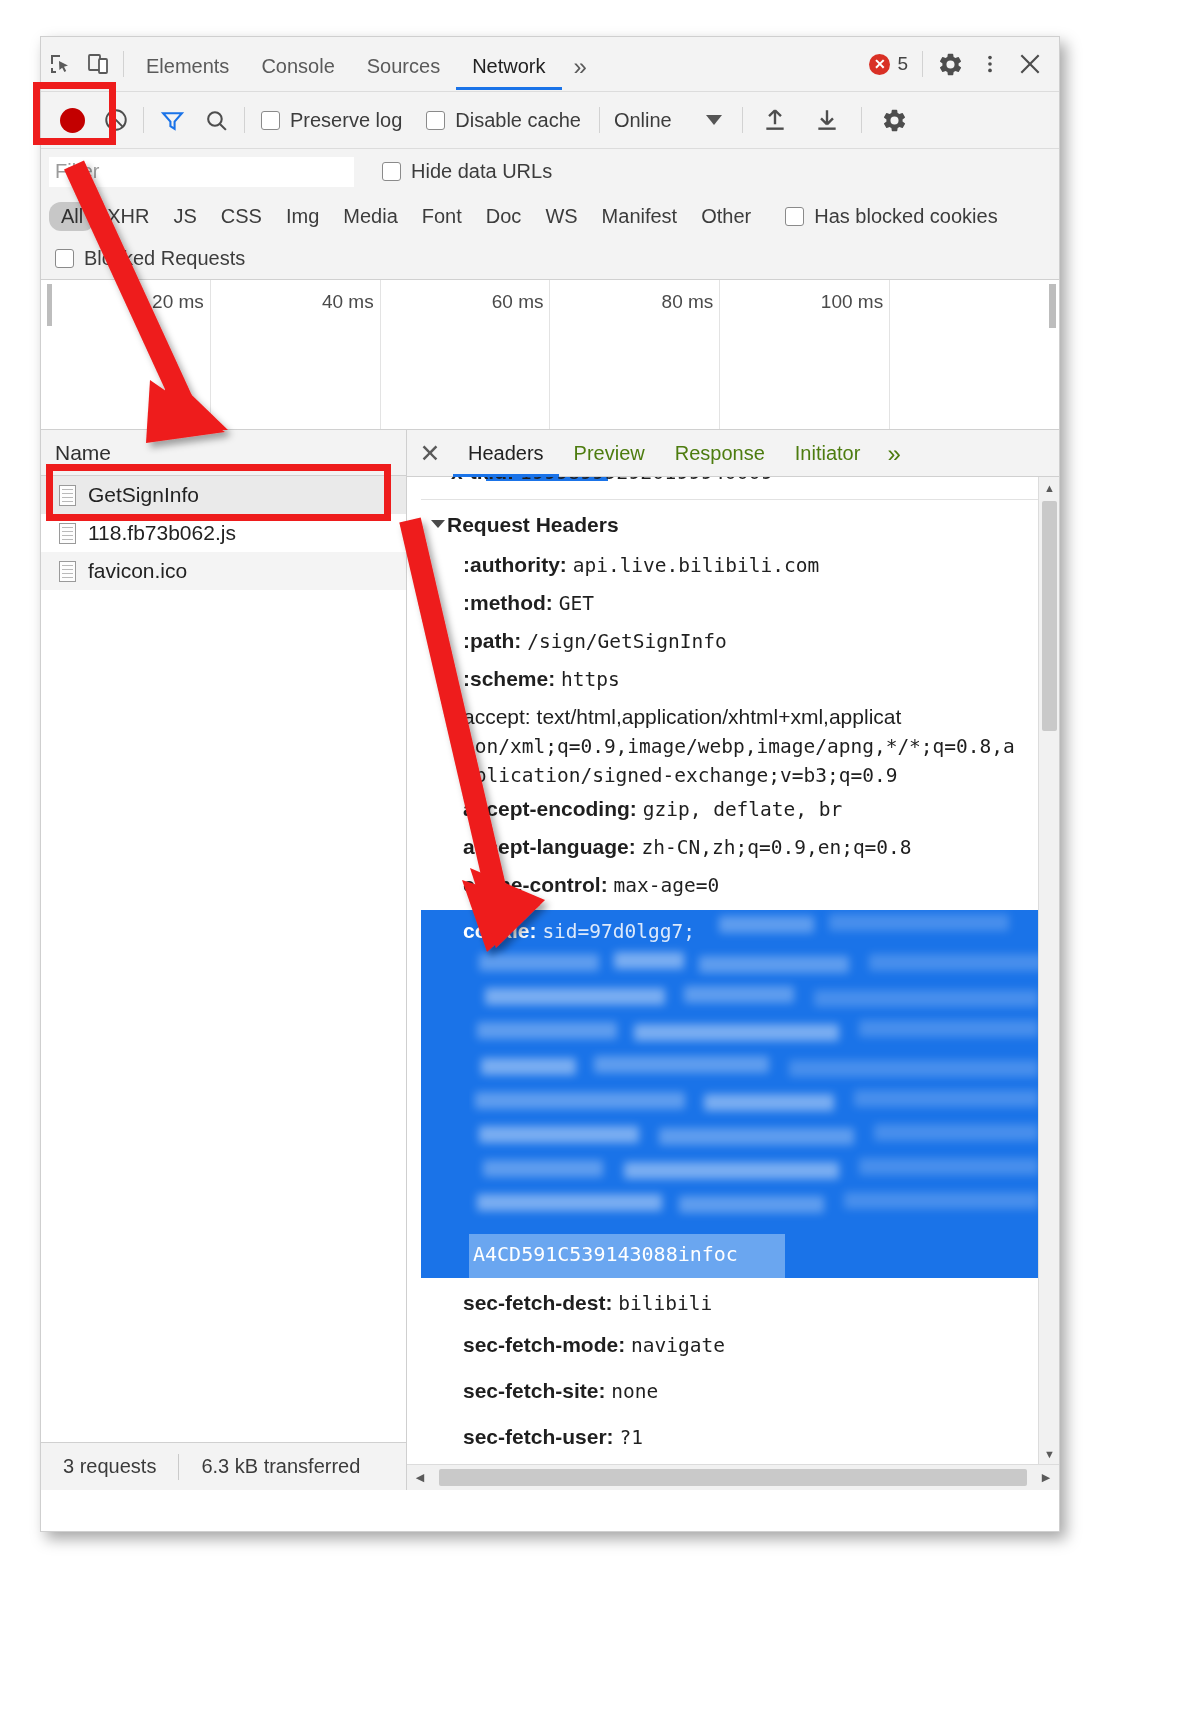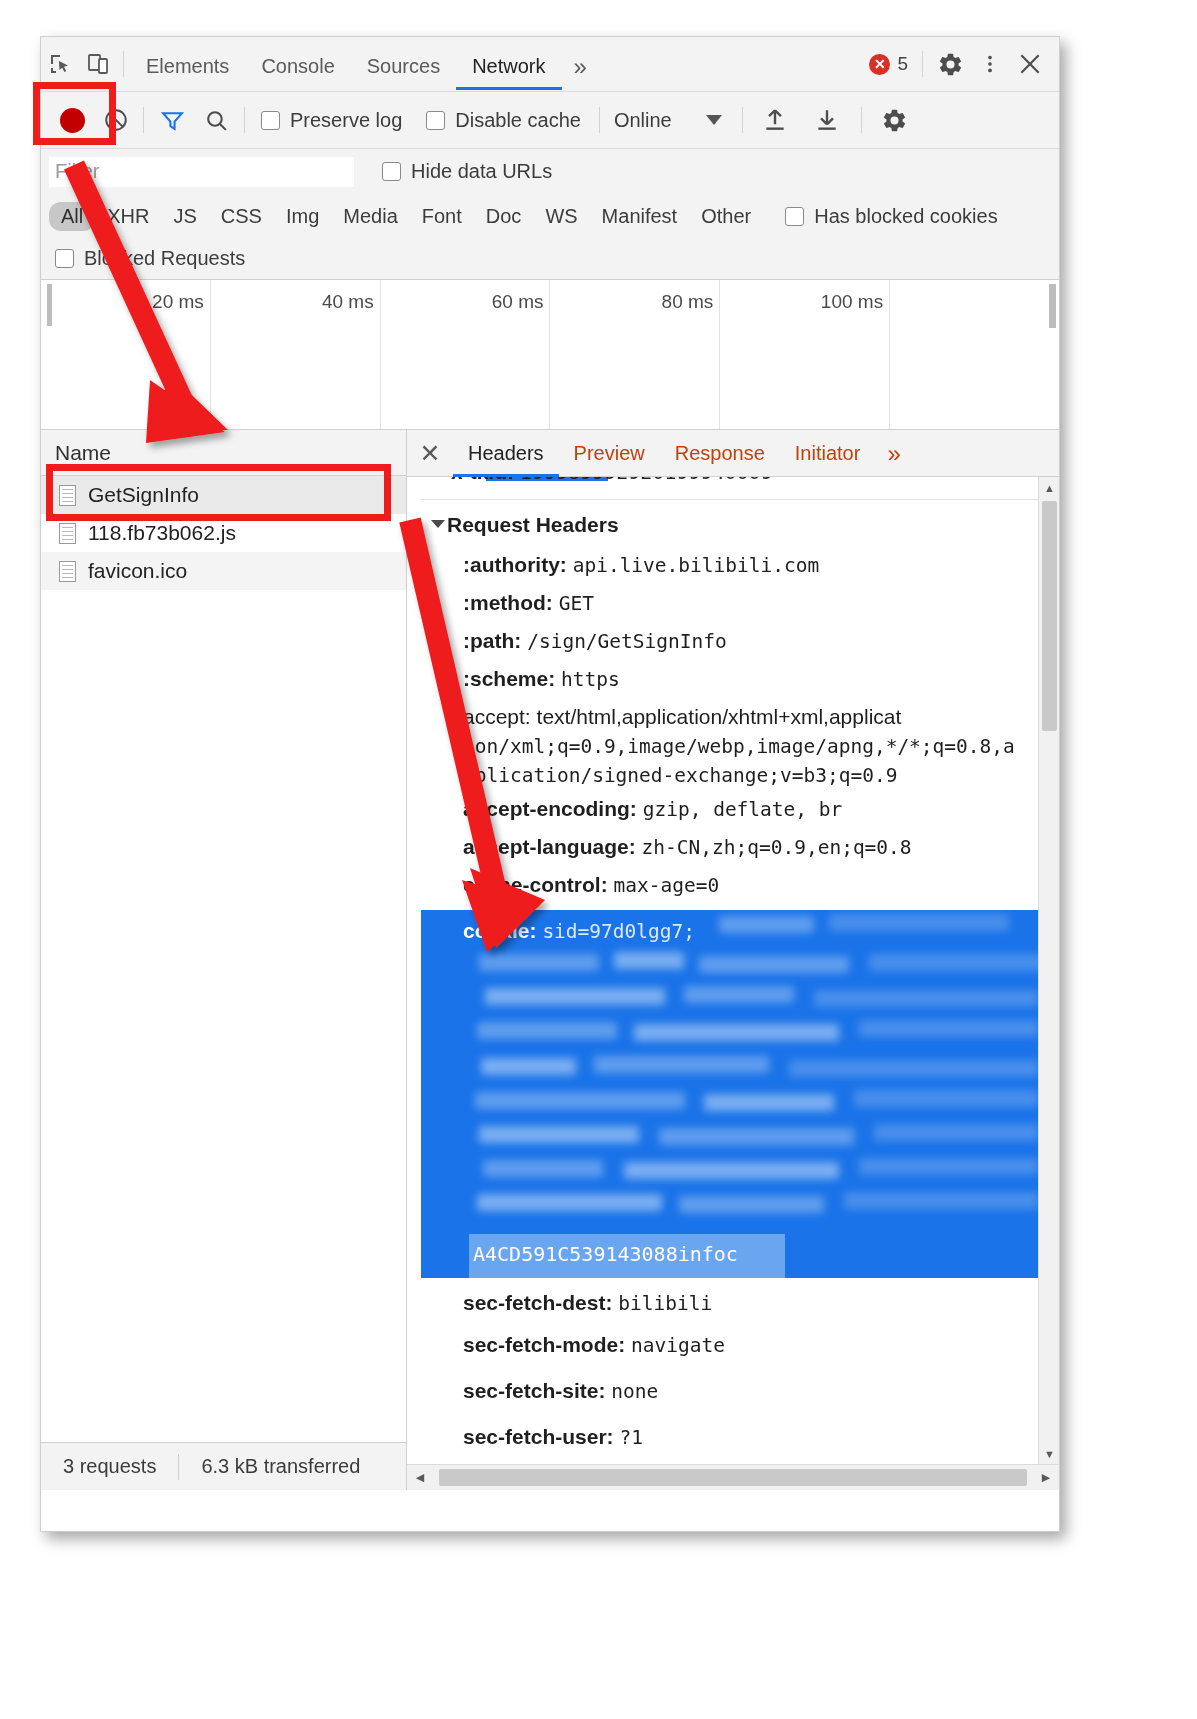--- a/index.html
+++ b/index.html
@@ -309,21 +309,21 @@
     align-items: center;
     box-sizing: border-box;
   }
   .dt-close {
     width: 46px; height: 47px;
     display: flex; align-items: center; justify-content: center;
     font-size: 25px; color: #5a5a5a; cursor: pointer;
   }
   .dtab {
     font-size: 20px;
-    color: #c2410c;
+    color: #4d7c0f;
     padding: 0 15px;
     height: 47px;
     line-height: 47px;
     cursor: pointer;
     white-space: nowrap;
   }
   .dtab.active {
     color: #222;
     box-shadow: inset 0 -3px 0 #1a73e8;
   }

